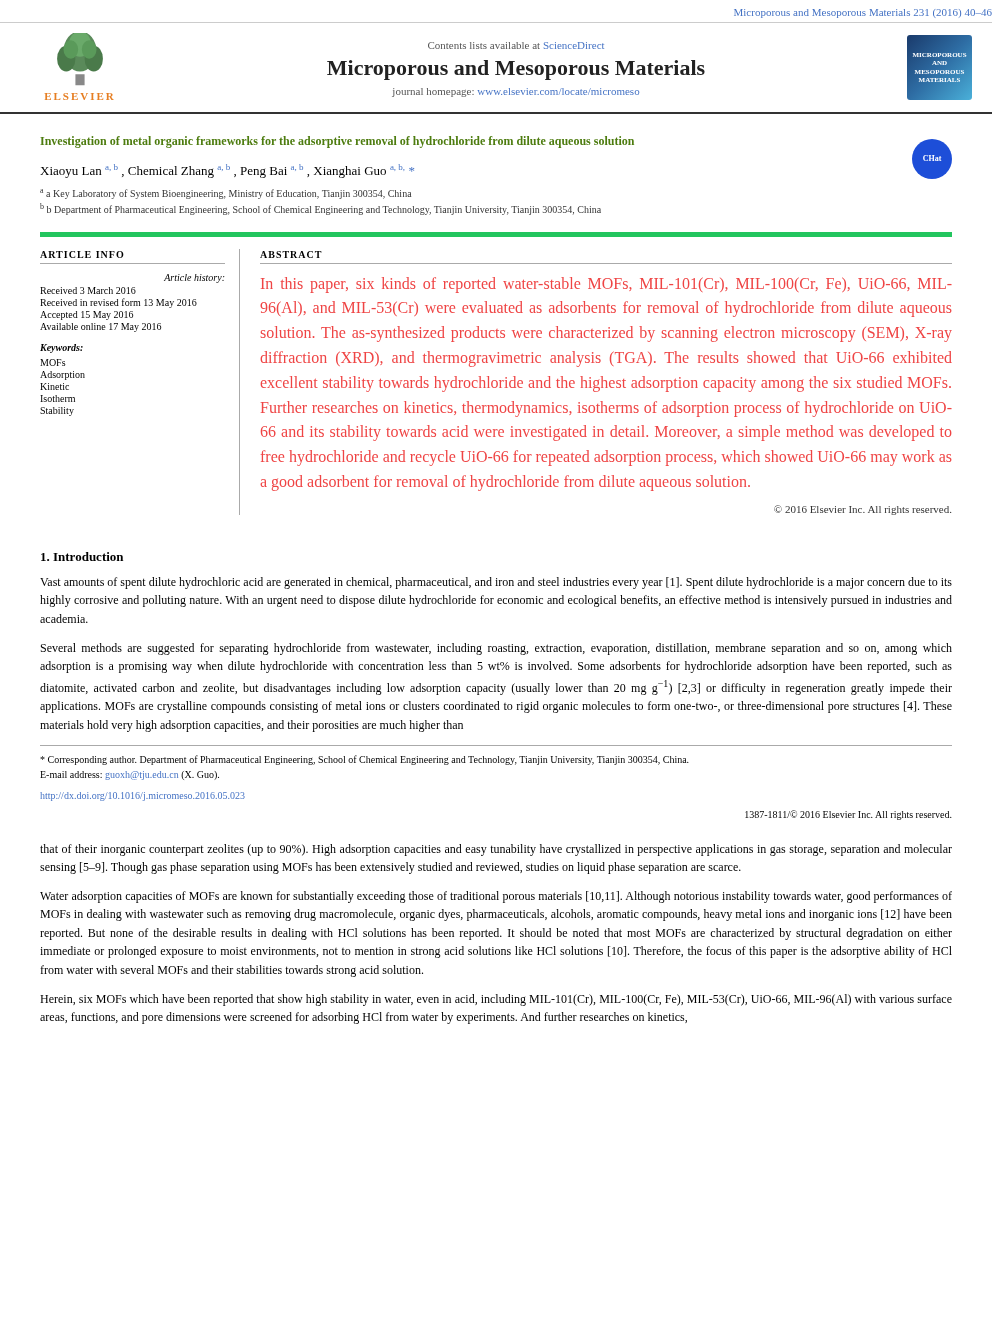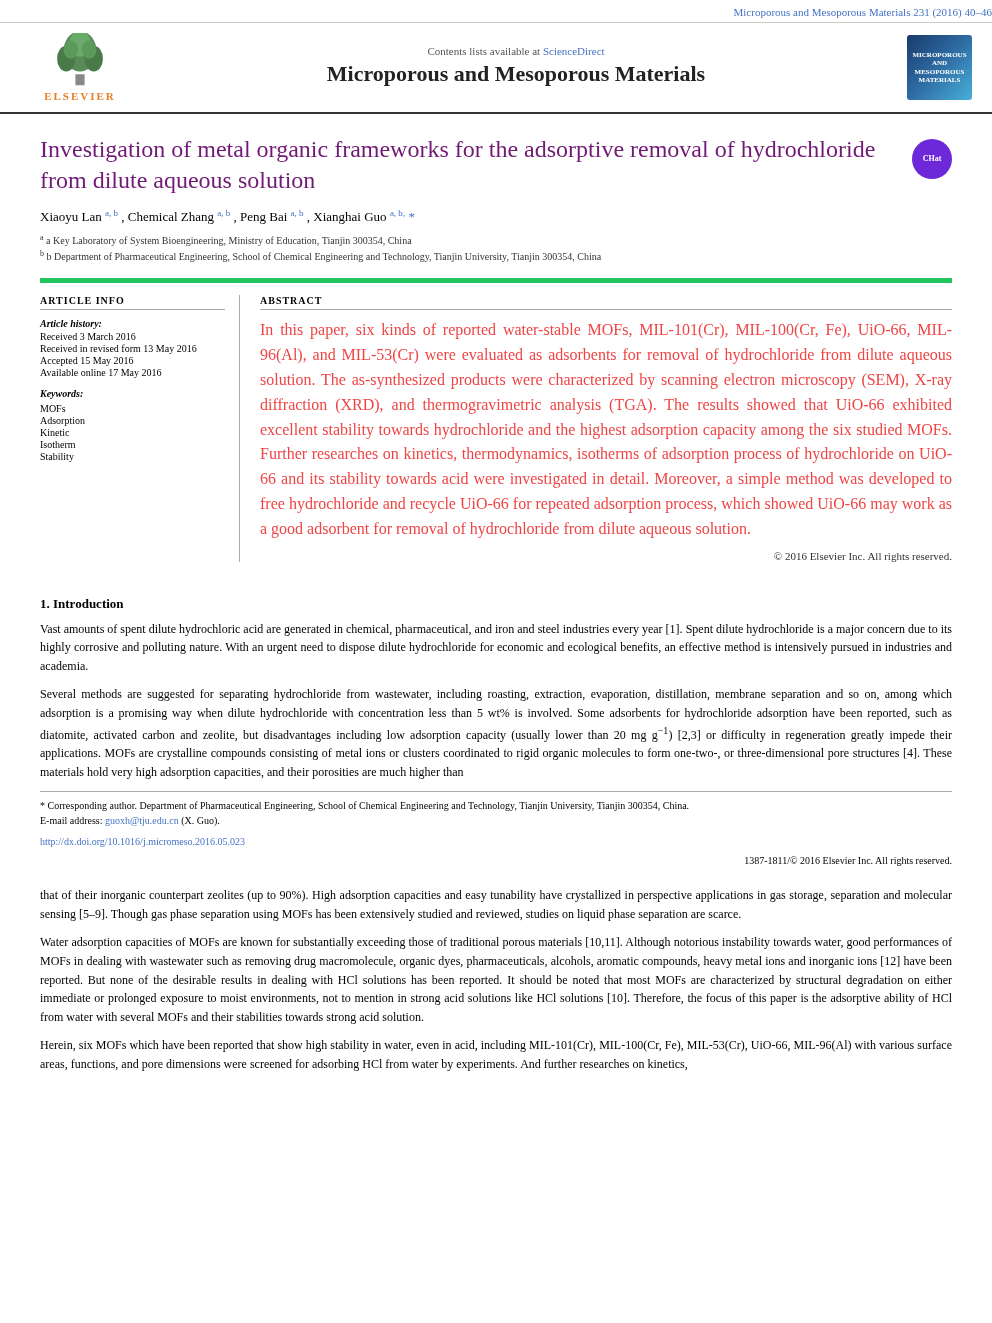--- a/index.html
+++ b/index.html
@@ -87,36 +87,36 @@
       font-size: 7px;
       font-weight: bold;
       text-align: center;
       line-height: 1.2;
       text-transform: uppercase;
     }
     .article-area {
       padding: 20px 40px 20px 40px;
     }
     .article-title {
-      font-size: 24px;
-      font-weight: normal;
-      color: #701a75;
+      font-size: 12px;
+      font-weight: bold;
+      color: #4d7c0f;
       line-height: 1.3;
       margin-bottom: 12px;
     }
     .crossmark {
       float: right;
       margin-left: 10px;
       margin-top: 5px;
     }
     .crossmark-badge {
       width: 40px;
       height: 40px;
       border-radius: 50%;
-      background: #6d28d9;
+      background: #1d4ed8;
       display: flex;
       flex-direction: column;
       align-items: center;
       justify-content: center;
     }
     .crossmark-badge span {
       color: #fff;
       font-size: 8px;
       font-weight: bold;
       text-align: center;
@@ -156,22 +156,23 @@
       border-bottom: 1px solid #aaa;
       padding-bottom: 3px;
       margin-bottom: 8px;
     }
     .info-subsection {
       margin-bottom: 10px;
     }
     .info-label {
       font-size: 10px;
       font-style: italic;
-      font-weight: bold;
+      font-weight: normal;
       margin-bottom: 2px;
+      text-align: right;
     }
     .info-date {
       font-size: 10px;
       margin-bottom: 1px;
     }
     .keywords-title {
       font-size: 10px;
       font-style: italic;
       font-weight: bold;
       margin-bottom: 4px;
@@ -275,20 +276,24 @@
       </svg>
       <div class="elsevier-text">ELSEVIER</div>
     </div>
   </div>
   <div class="header-center">
     <div class="header-contents-link">
       <span>Contents lists available at</span>
       <a href="#">ScienceDirect</a>
     </div>
     <div class="journal-title">Microporous and Mesoporous Materials</div>
+    <div class="journal-homepage">
+      <span>journal homepage:</span>
+      <a href="#">www.elsevier.com/locate/micromeso</a>
+    </div>
   </div>
   <div class="header-logo-right">
     <div class="journal-logo-box">
       <span>MICROPOROUS AND MESOPOROUS MATERIALS</span>
     </div>
   </div>
 </div>
 
 <div class="article-area">
   <div>

